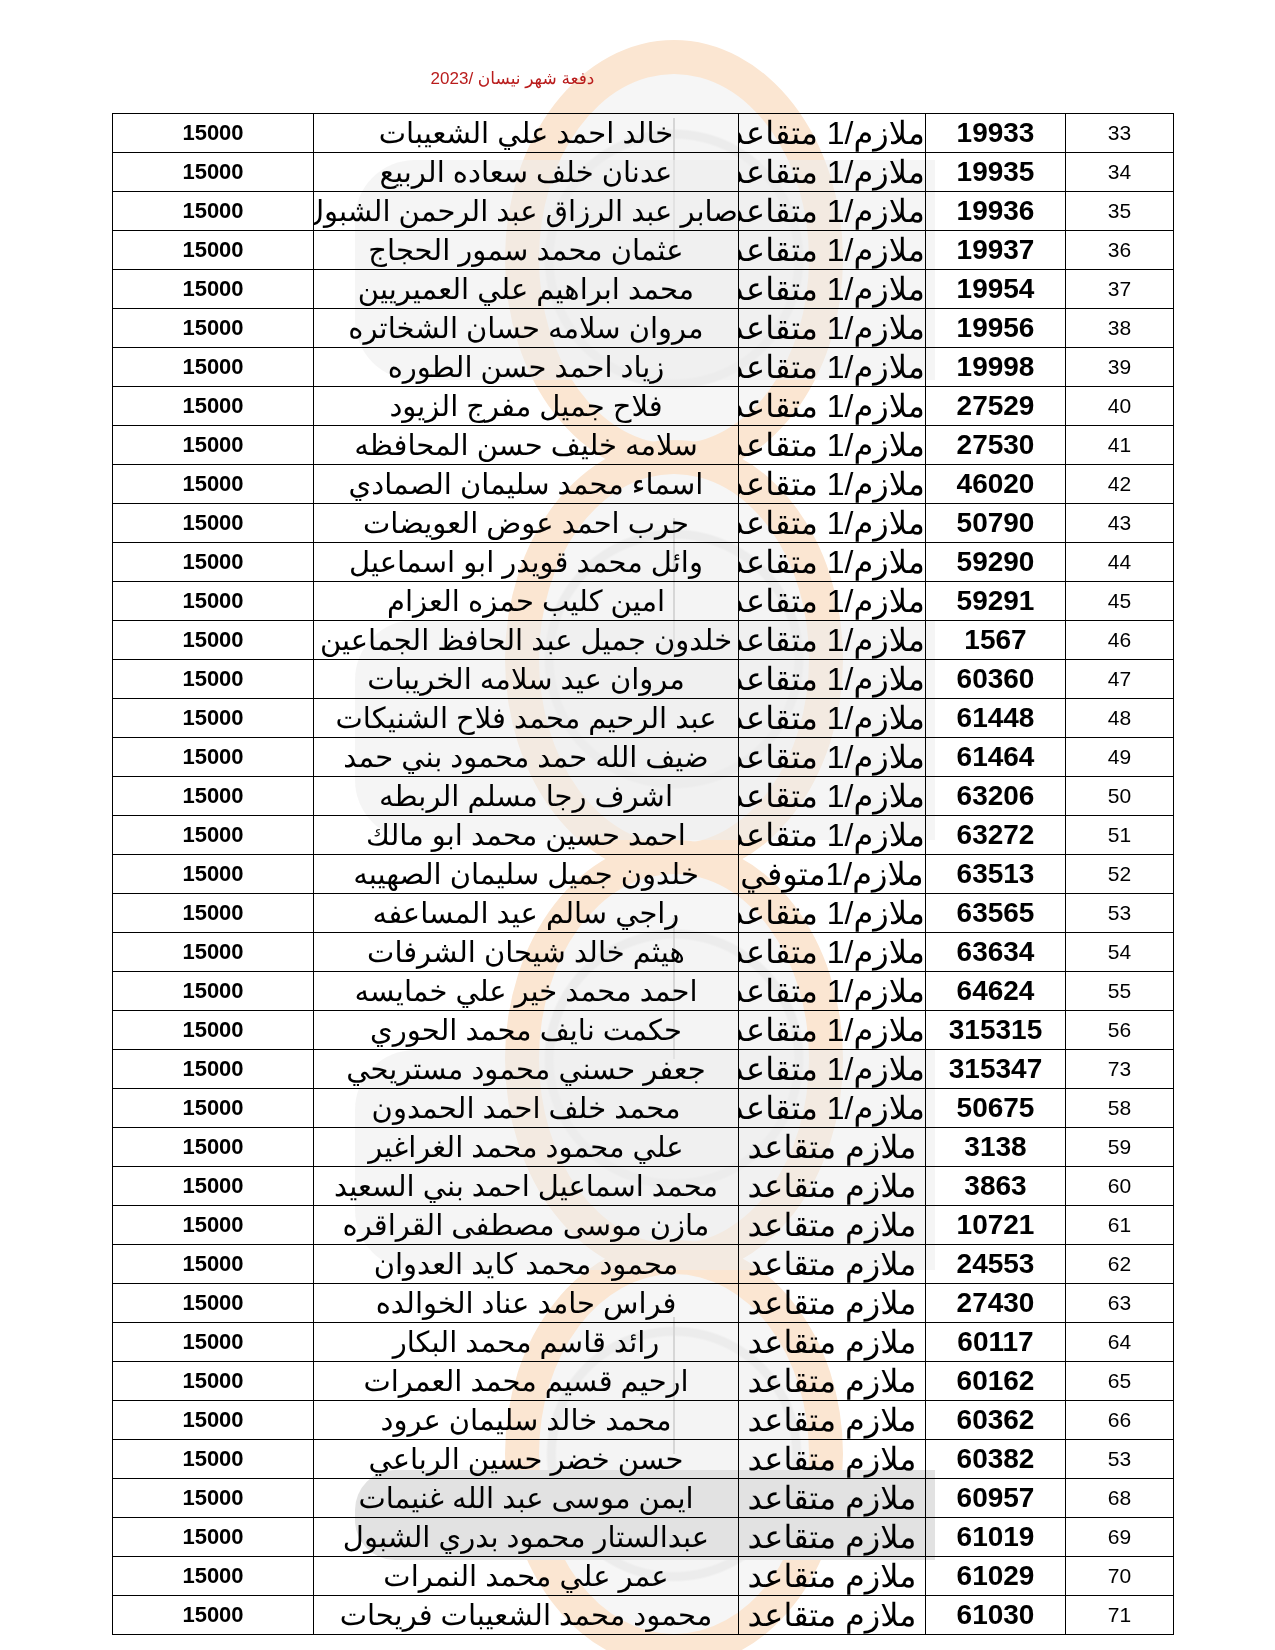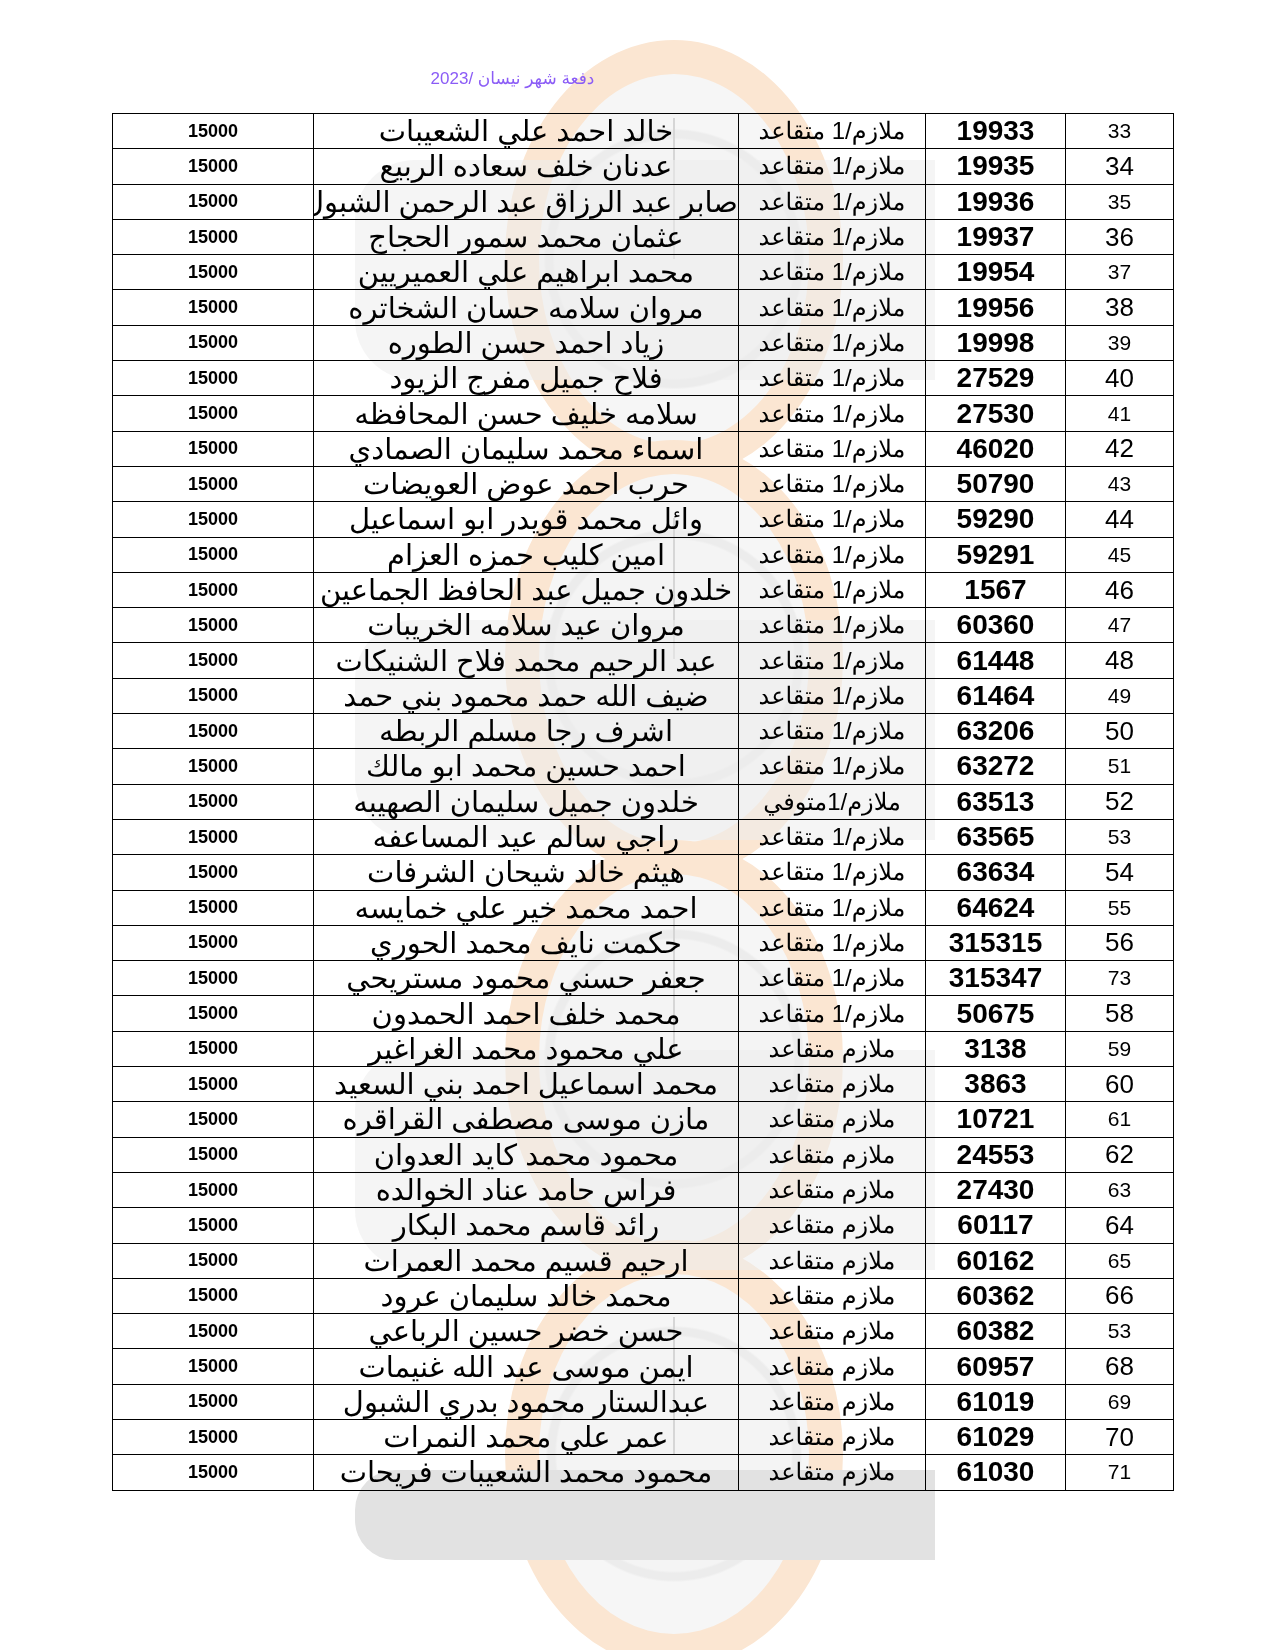--- a/index.html
+++ b/index.html
@@ -3,36 +3,36 @@
 <meta charset="utf-8">
 <style>
   html, body { margin: 0; padding: 0; background: #ffffff; }
   body { width: 1275px; height: 1650px; position: relative; overflow: hidden; font-family: "Liberation Sans", sans-serif; }
 
   
   .wm { position: absolute; pointer-events: none; z-index: 0; }
   .wm-ring { border-radius: 50%; border: 34px solid #fbe6d2; background: radial-gradient(circle, #f4f4f4 0 52%, #ececec 53% 56%, #f6f6f6 57% 100%); }
   .wm-ring::after { content: ""; position: absolute; left: 50%; top: 12%; width: 2px; height: 38%; background: #d6d6d6; transform: translateX(-50%); }
 
-  .title { position: absolute; top: 68px; left: 0; width: 1025px; text-align: center; font-size: 17px; color: #8b5cf6; z-index: 2; direction: rtl; }
+  .title { position: absolute; top: 68px; left: 0; width: 1025px; text-align: center; font-size: 17px; color: #b91c1c; z-index: 2; direction: rtl; }
 
   table.ledger {
     position: absolute; left: 112px; top: 113px; width: 1056px;
     border-collapse: collapse; z-index: 2; direction: rtl; table-layout: fixed;
   }
   table.ledger td {
     border: 1.5px solid #000; height: 34.3px; padding: 0; text-align: center; vertical-align: middle;
     background: transparent; color: #000; white-space: nowrap; overflow: hidden;
   }
-  td.c-idx { width: 107px; font-size: 26px; }
+  td.c-idx { width: 107px; font-size: 21px; }
   td.c-idx.odd { font-size: 21px; font-weight: normal; }
   td.c-num { width: 139px; font-size: 28px; font-weight: bold; }
-  td.c-rank { width: 186px; font-size: 24px; }
+  td.c-rank { width: 186px; font-size: 32px; }
   td.c-name { width: 424px; font-size: 29px; }
-  td.c-amt { width: 200px; font-size: 18px; font-weight: bold; direction: ltr; }
+  td.c-amt { width: 200px; font-size: 22px; font-weight: bold; direction: ltr; }
 </style>
 </head>
 <body>
 
 <div class="wm wm-ring" style="left:505px; top:40px; width:270px; height:370px;"></div>
 <div class="wm wm-ring" style="left:505px; top:440px; width:270px; height:370px;"></div>
 <div class="wm wm-ring" style="left:505px; top:840px; width:270px; height:370px;"></div>
 <div class="wm wm-ring" style="left:505px; top:1240px; width:270px; height:360px;"></div>
 <div class="wm" style="left:355px; top:160px; width:580px; height:220px; background:#ececec; opacity:0.55; border-radius:60px 0 0 60px;"></div>
 <div class="wm" style="left:355px; top:620px; width:580px; height:220px; background:#ececec; opacity:0.55; border-radius:60px 0 0 60px;"></div>

